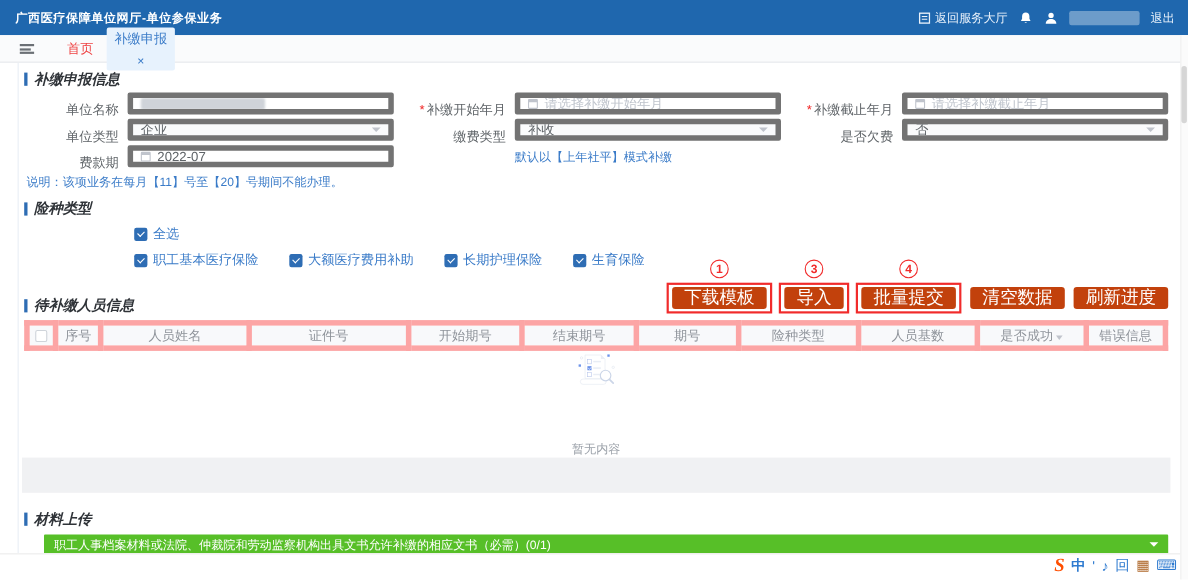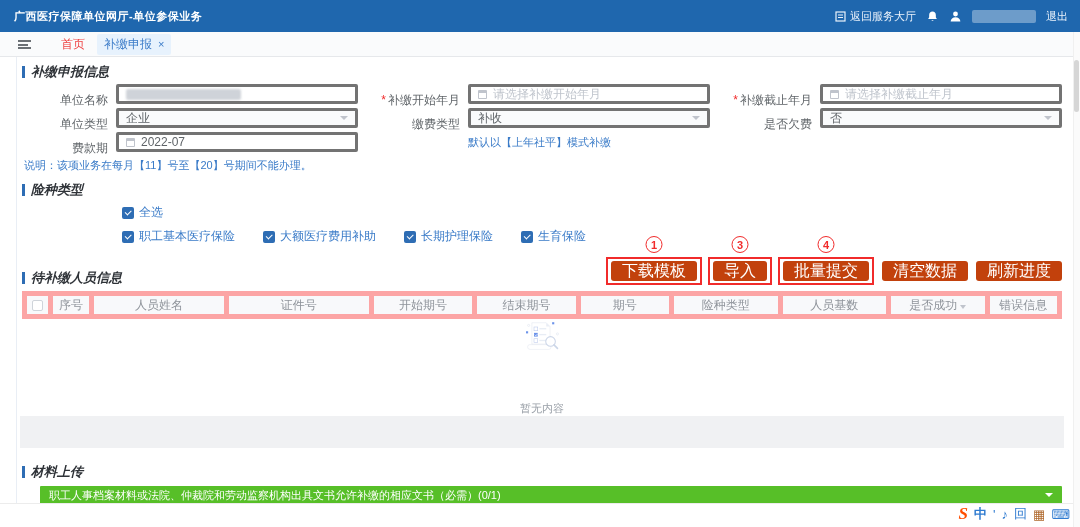--- a/index.html
+++ b/index.html
@@ -13,36 +13,36 @@
   .hdr-right { margin-left:auto; display:flex; align-items:center; gap:10px; color:#eaf2fb; font-size:11px; }
   .hdr-link { display:inline-flex; align-items:center; gap:4px; cursor:pointer; }
   .redacted-name { width:64px; height:13px; background:rgba(255,255,255,.35); border-radius:2px; }
   .hdr svg { display:block; }
 
   
   .tabbar { height:25px; background:#fafbfc; border-bottom:1px solid #e6e8eb; display:flex; align-items:center; padding:0 0 0 18px; flex:none; }
   .burger { width:13px; height:9px; border-top:2px solid #6b7075; border-bottom:2px solid #6b7075; position:relative; }
   .burger::after { content:""; position:absolute; left:0; right:3px; top:2.5px; border-top:2px solid #6b7075; }
   .tab-home { margin-left:30px; color:#ef4444; cursor:pointer; }
-  .tab-active { margin-left:12px; background:#e7f2fd; color:#3a7bc8; padding:2px 7px; border-radius:2px; display:inline-flex; align-items:center; gap:6px; cursor:pointer; }
+  .tab-active { margin-left:12px; background:#e7f2fd; color:#3a7bc8; padding:2px 7px; border-radius:2px; display:inline-flex; align-items:center; gap:6px; cursor:pointer;flex-direction:column; }
   .tab-close { font-size:11px; cursor:pointer; }
 
   
   .main { flex:1; position:relative; padding:2px 18px 0 22px; overflow:hidden; }
   .vline { position:absolute; left:16px; top:0; bottom:0; width:1px; background:#e9eef5; }
   .sec-title { display:flex; align-items:center; margin-top:5px; height:15px;font-style:italic; }
   .sec-bar { width:3px; height:12px; background:#2e6db4; margin-right:6px; }
   .sec-title b { font-size:13px; color:#2f3338; }
 
   
   .form { display:grid; grid-template-columns:1fr 1fr 1fr; column-gap:16px; row-gap:4px; margin-top:5px; }
   .fcell { display:flex; align-items:center; height:20px; }
   .lbl { width:94px; flex:none; text-align:right; padding-right:8px; color:#5f6468; white-space:nowrap;margin-top:13px; }
   .star { color:#f12b2b; margin-right:2px; }
-  .ctrl { flex:1; height:20px; border:3px solid #737373; border-radius:2px; background:#fff; display:flex; align-items:center; padding:0 7px; color:#5f6468; position:relative; overflow:hidden; }
+  .ctrl { flex:1; height:20px; border:5px solid #737373; border-radius:2px; background:#fff; display:flex; align-items:center; padding:0 7px; color:#5f6468; position:relative; overflow:hidden; }
   .ctrl.sel { background:#fafbfc; }
   .ph { color:#bfc4cc; }
   .chev { margin-left:auto; width:0; height:0; border-left:4px solid transparent; border-right:4px solid transparent; border-top:4px solid #c0c4cc; }
   .cal { width:9px; height:9px; border:1px solid #c0c4cc; border-top-width:3px; border-radius:1px; margin-right:6px; flex:none; }
   .redact { width:52%; height:11px; background:#c4c9d0; border-radius:2px; filter:blur(1px); opacity:.8; }
   .hint { color:#3a7bc8; font-size:11px; }
   .note { color:#3a7bc8; font-size:11px; margin:6px 0 0 2px; }
 
   
   .ins-row { display:flex; align-items:center; margin:7px 0 0 100px; gap:28px; }

